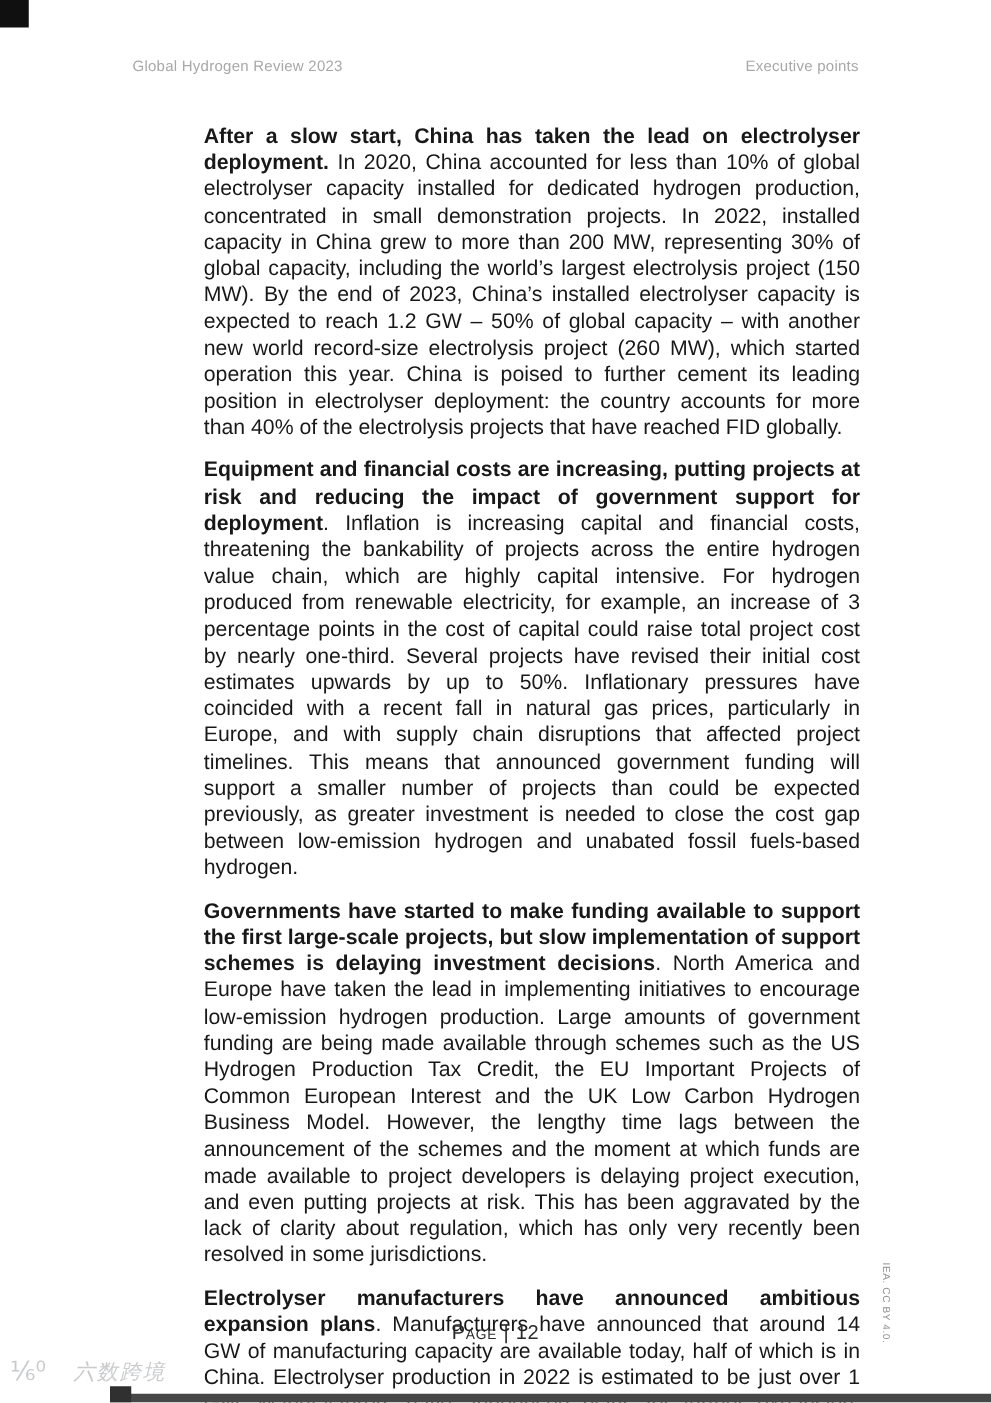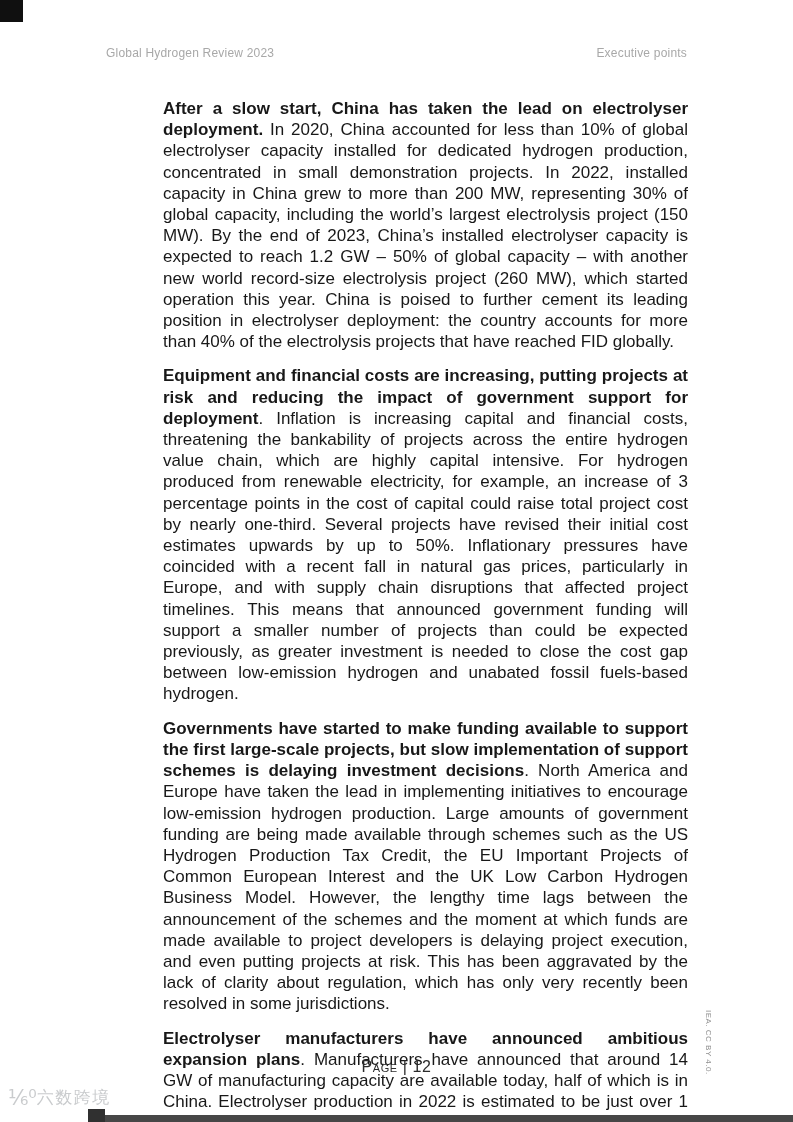--- a/index.html
+++ b/index.html
@@ -65,25 +65,25 @@
     font-size: 8px;
     color: #8f8f8f;
     letter-spacing: 0.5px;
   }
 
   .watermark {
     position: absolute;
     left: 8px; top: 1086px;
     display: flex;
     align-items: center;
-    gap: 0;
+    gap: 22px;
     color: #c9cbcd;
   }
   .wm-logo { font-size: 21px; line-height: 1; }
-  .wm-text { font-size: 17px; letter-spacing: 1.5px; }
+  .wm-text { font-size: 17px; letter-spacing: 1.5px; font-style: italic; }
 
   .bottom-bar {
     position: absolute;
     left: 88px; right: 0; bottom: 0;
     height: 7px;
     background: #474747;
   }
   .bottom-notch {
     position: absolute;
     left: 88px; bottom: 0;

